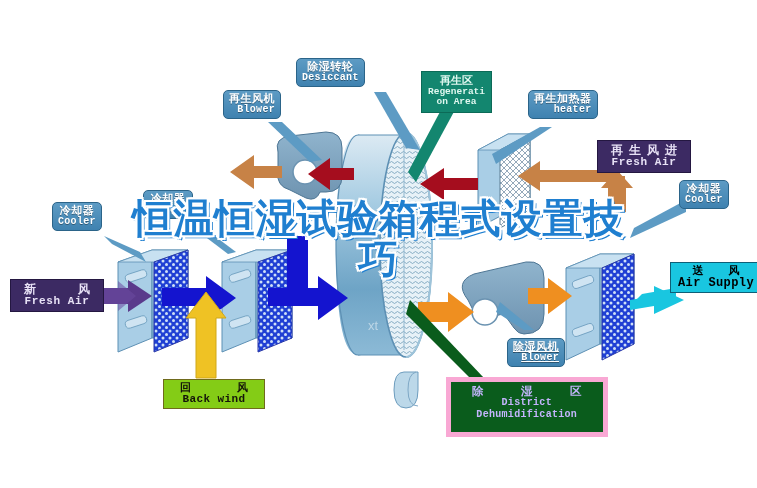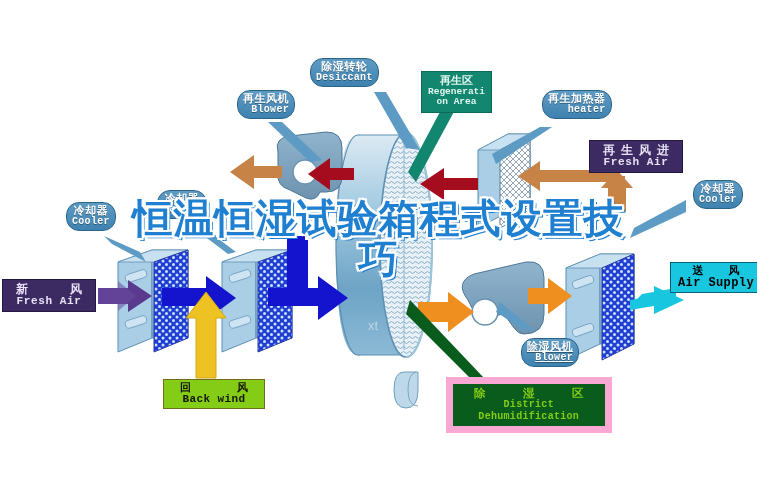--- a/index.html
+++ b/index.html
@@ -20,41 +20,41 @@
   }
   .lbl .cn{display:block;font-weight:bold;}
   .lbl .en{display:block;font-family:"Liberation Mono","DejaVu Sans Mono",monospace;font-weight:bold;}
 
   
   .lbl.blue{
     background:linear-gradient(180deg,#5d9bc4 0%,#3f82b0 100%);
     border:1px solid #2b6489;
     color:#ffffff;
     padding:2px 5px 3px 5px;
-    border-radius:13px;
+    border-radius:5px;
     text-shadow:0 1px 0 rgba(0,0,0,.35);
-    margin-left:14px;
   }
   .lbl.blue .cn{font-size:11px;letter-spacing:.5px;}
   .lbl.blue .en{font-size:10px;letter-spacing:.3px;text-align:right;}
 
   .lbl.teal{
     background:#13866f;
     border:1px solid #0c6a57;
     color:#dff7ef;
     padding:3px 6px 4px 6px;
   }
   .lbl.teal .cn{font-size:11px;}
   .lbl.teal .en{font-size:9.5px;line-height:1.12;}
 
   .lbl.purple{
     background:#3c2a63;
     border:1px solid #241741;
     color:#e8e2f6;
     padding:3px 7px 4px 7px;
+    margin-left:8px;
   }
   .lbl.purple .cn{font-size:12px;letter-spacing:6px;padding-left:6px;}
   .lbl.purple .en{font-size:11px;letter-spacing:.6px;}
 
   .lbl.orange{
     background:#b3581f;
     border:1px solid #6d3512;
     color:#f3e2d2;
     padding:2px 6px 3px 6px;
   }
@@ -74,23 +74,23 @@
     background:#19c6e0;
     border:1px solid #0d5f77;
     color:#000000;
     padding:2px 7px 3px 7px;
   }
   .lbl.cyan .cn{font-size:11px;letter-spacing:7px;padding-left:7px;font-weight:bold;}
   .lbl.cyan .en{font-size:12px;letter-spacing:.4px;}
 
   .lbl.green{
     background:#0a5c1c;
-    border:7px solid #f9a8d4;
-    color:#84cc16;
-    padding:3px 8px 4px 8px;
+    border:5px solid #f9a8d4;
+    color:#c4b5fd;
+    padding:3px 8px 12px 8px;
   }
   .lbl.green .cn{font-size:11.5px;letter-spacing:13px;padding-left:13px;}
   .lbl.green .en{font-size:10px;line-height:1.15;letter-spacing:.3px;}
 
   
   #diagram{position:absolute;left:0;top:0;width:757px;height:488px;z-index:10;}
 
   
   #title{
     position:absolute;

